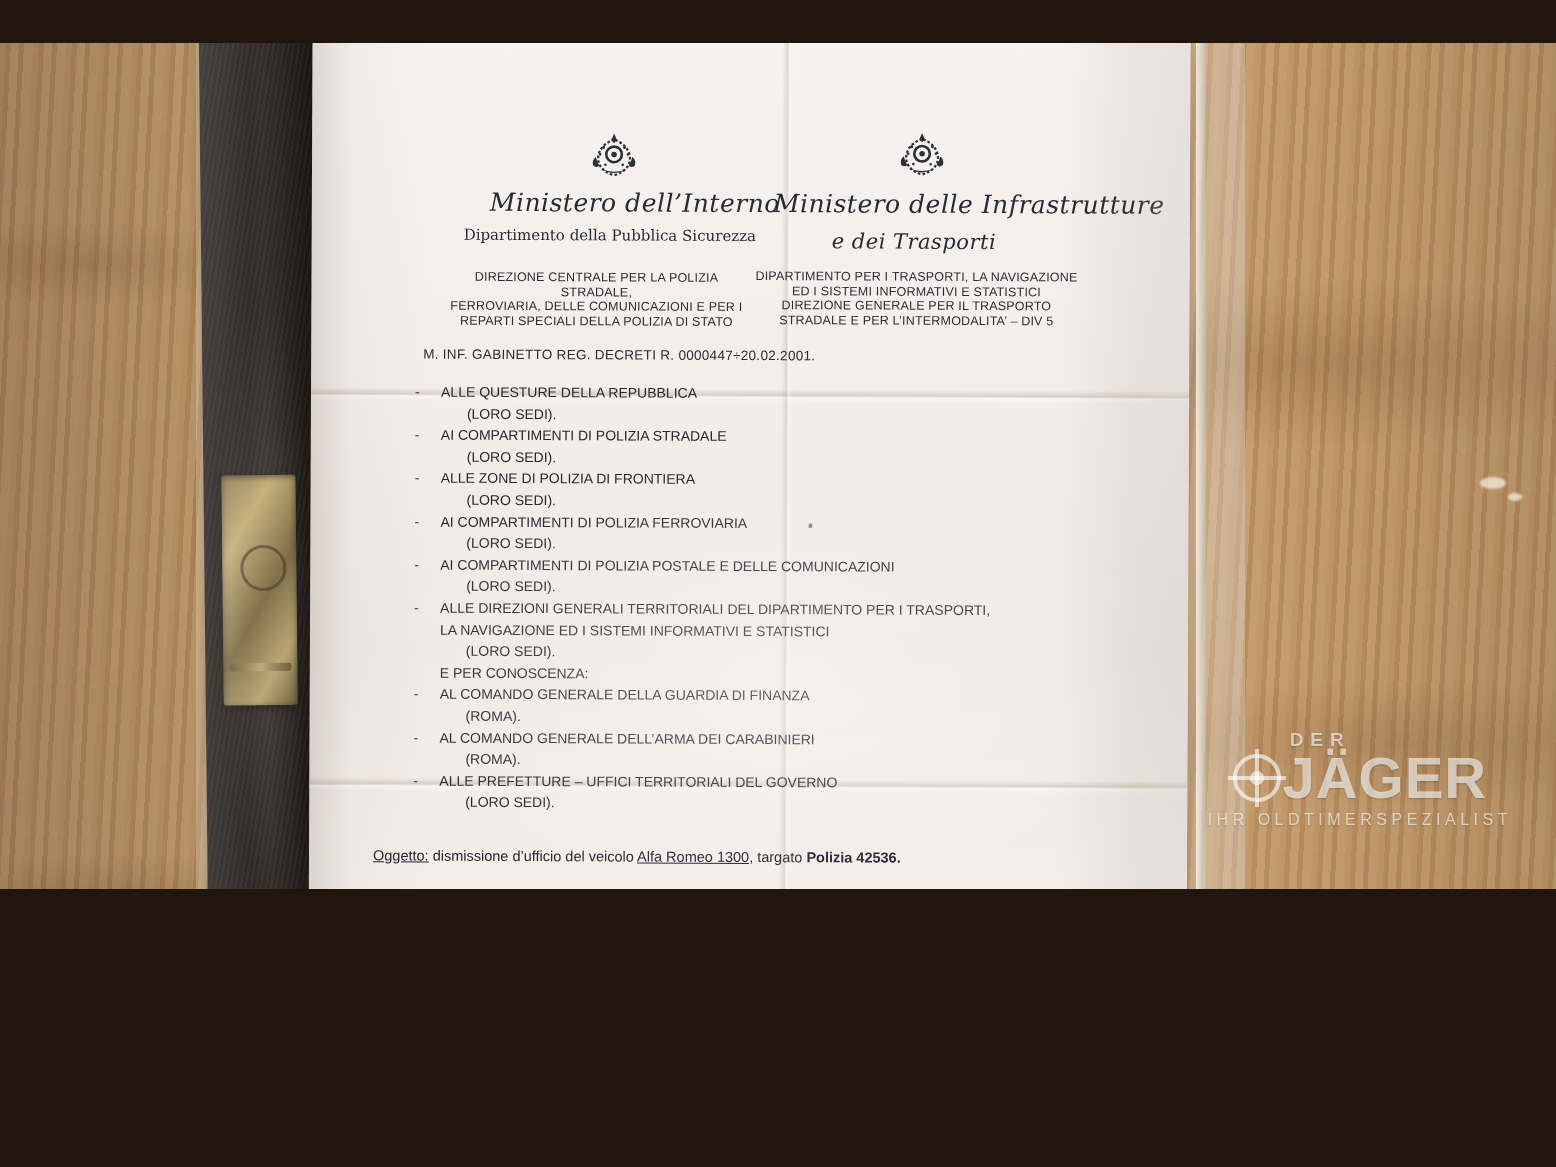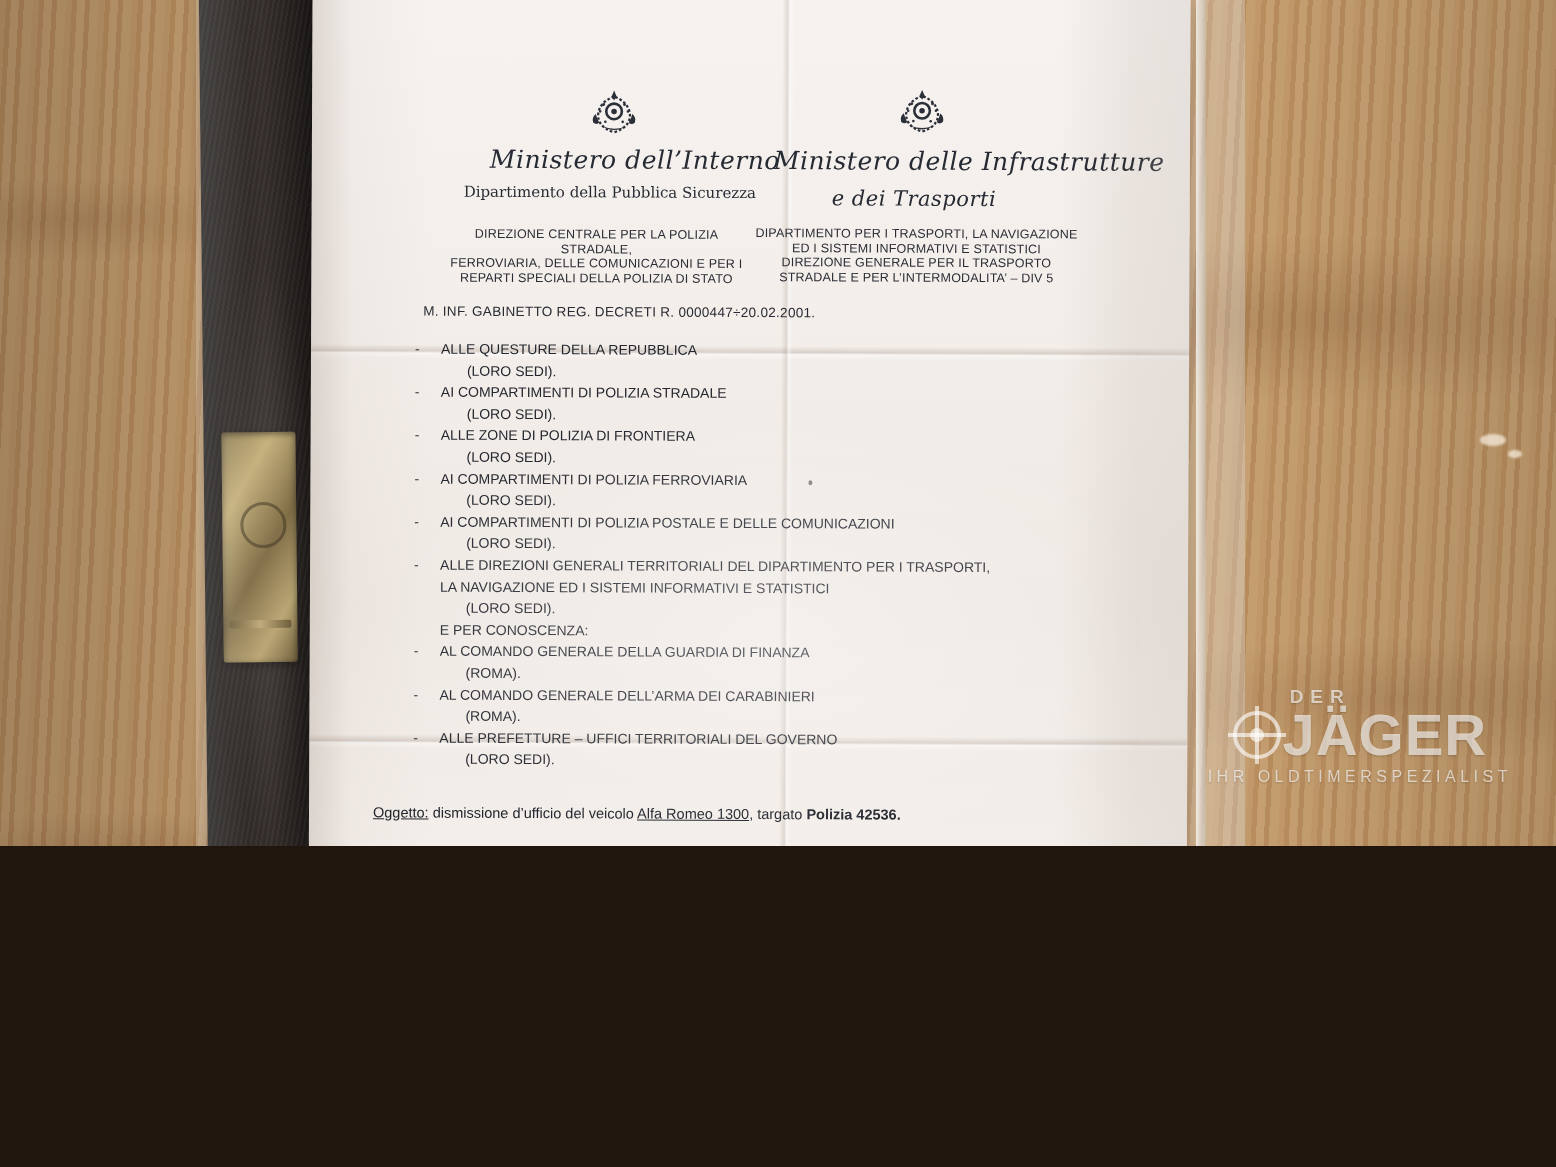--- a/index.html
+++ b/index.html
@@ -6,20 +6,21 @@
     margin: 0;
     padding: 0;
     background: #20160e;
   }
   #stage {
     position: relative;
     width: 1556px;
     height: 846px;
     overflow: hidden;
     font-family: "Liberation Sans", sans-serif;
+    margin-top: 43px;
   }
 
   
   .wood {
     position: absolute;
     inset: 0;
     background:
       linear-gradient(90deg, rgba(0,0,0,0.18) 0%, rgba(0,0,0,0) 22%, rgba(0,0,0,0) 78%, rgba(0,0,0,0.10) 100%),
       repeating-linear-gradient(93deg,
         #c39a6b 0px, #c39a6b 6px,

